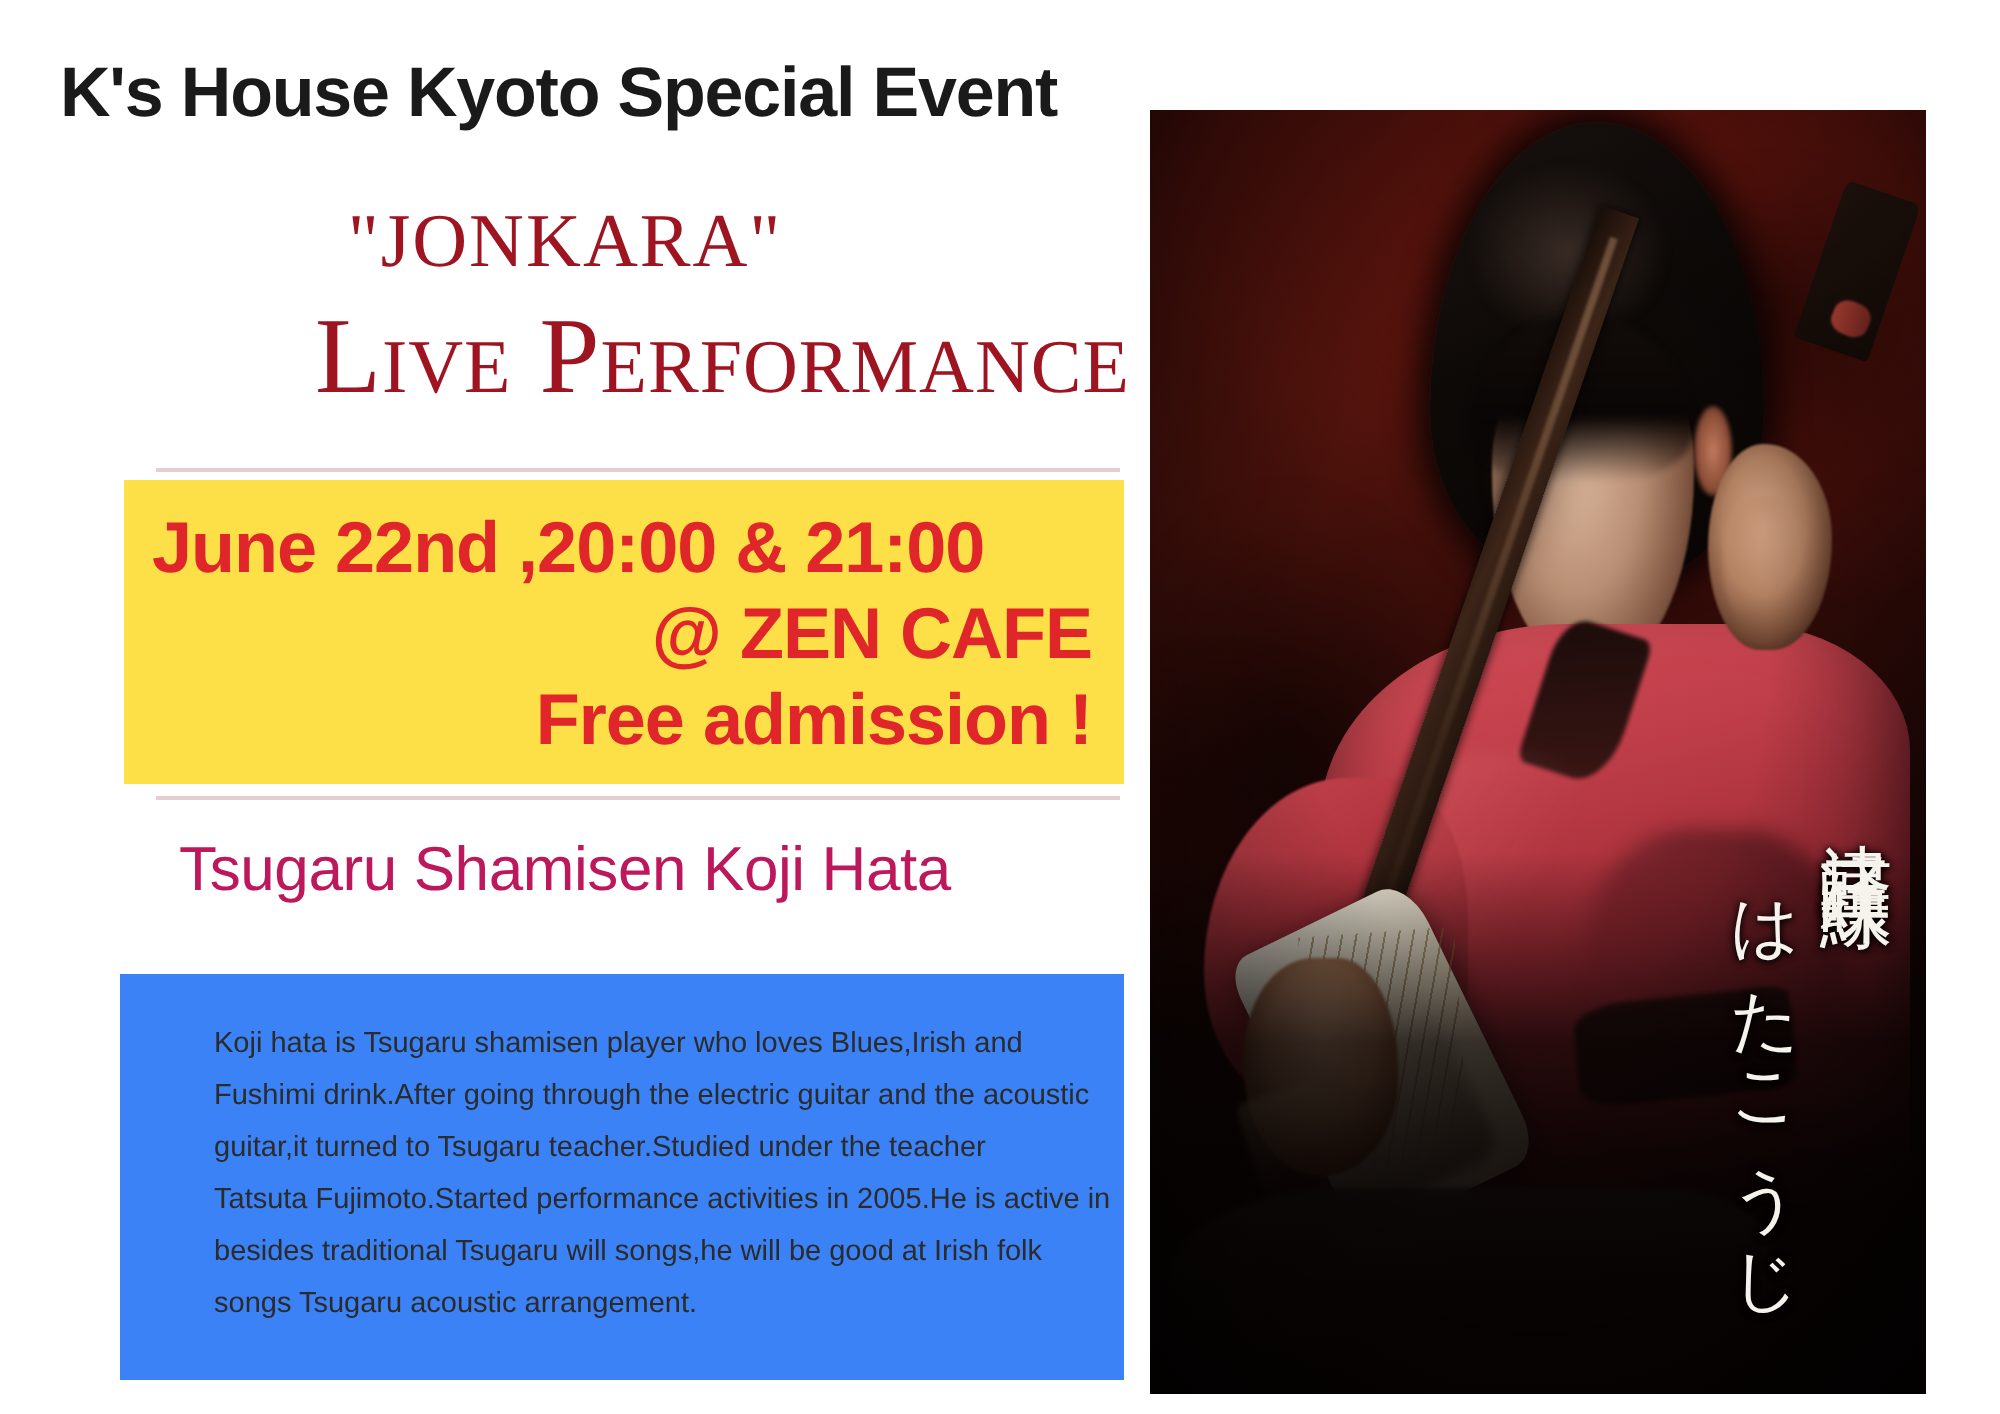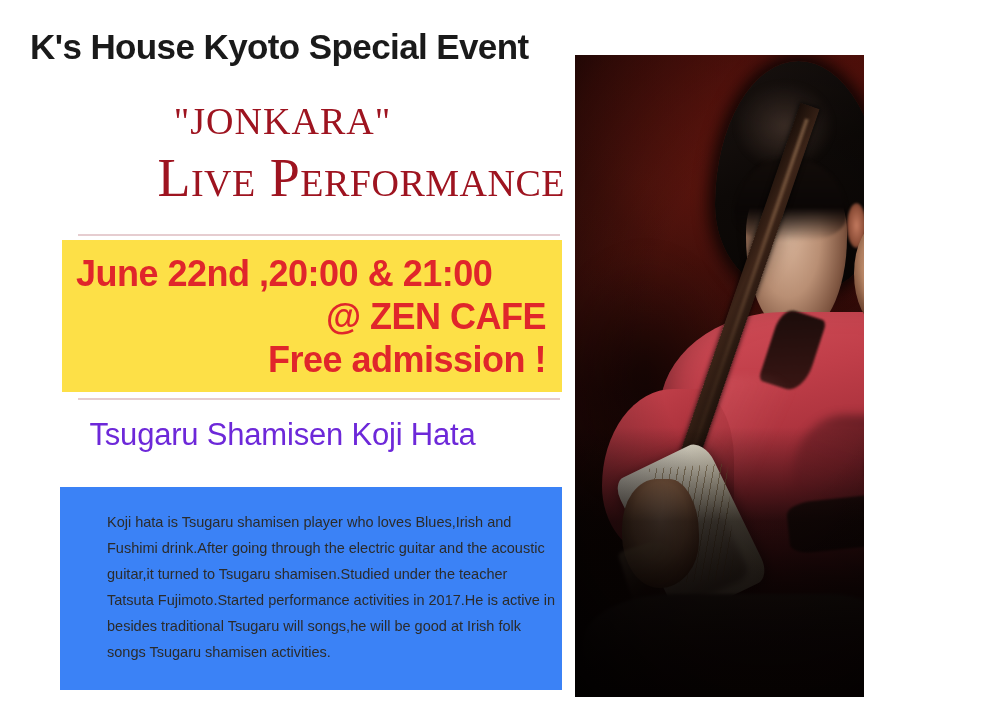--- a/index.html
+++ b/index.html
@@ -5,21 +5,21 @@
   html, body {
     margin: 0;
     padding: 0;
     background: #ffffff;
   }
   body {
     font-family: "Liberation Sans", sans-serif;
   }
   #poster {
     position: relative;
-    width: 864px;
+    width: 1000px;
     height: 707px;
     background: #ffffff;
     overflow: hidden;
   }
 
   
   #left-column {
     position: absolute;
     left: 0;
     top: 0;
@@ -120,21 +120,21 @@
   #performer-line {
     position: absolute;
     left: 0;
     top: 415px;
     width: 565px;
     text-align: center;
     font-family: "Liberation Sans", sans-serif;
     font-weight: normal;
     font-size: 31px;
     line-height: 40px;
-    color: #6d28d9;
+    color: #be185d;
     letter-spacing: -0.2px;
     white-space: nowrap;
   }
 
   #bio-box {
     position: absolute;
     left: 60px;
     top: 487px;
     width: 502px;
     height: 203px;
@@ -524,24 +524,24 @@
     </div>
 
     <div class="hrule" id="rule-bottom"></div>
 
     <div id="performer-line">Tsugaru Shamisen  Koji Hata</div>
 
     <div id="bio-box">
       <div id="bio-text">
         <span class="bio-line">Koji hata is Tsugaru shamisen player who loves Blues,Irish and</span>
         <span class="bio-line">Fushimi drink.After going through the electric guitar and the acoustic</span>
-        <span class="bio-line">guitar,it turned to Tsugaru shamisen.Studied under the teacher</span>
-        <span class="bio-line">Tatsuta Fujimoto.Started performance activities in 2017.He is active in</span>
+        <span class="bio-line">guitar,it turned to Tsugaru teacher.Studied under the teacher</span>
+        <span class="bio-line">Tatsuta Fujimoto.Started performance activities in 2005.He is active in</span>
         <span class="bio-line">besides traditional Tsugaru will songs,he will be good at Irish folk</span>
-        <span class="bio-line">songs Tsugaru shamisen activities.</span>
+        <span class="bio-line">songs Tsugaru acoustic arrangement.</span>
       </div>
     </div>
 
   </div>
 
   <div id="photo">
     <div id="photo-bg"></div>
     <div id="wall-shadow-a"></div>
     <div id="wall-shadow-b"></div>
 

